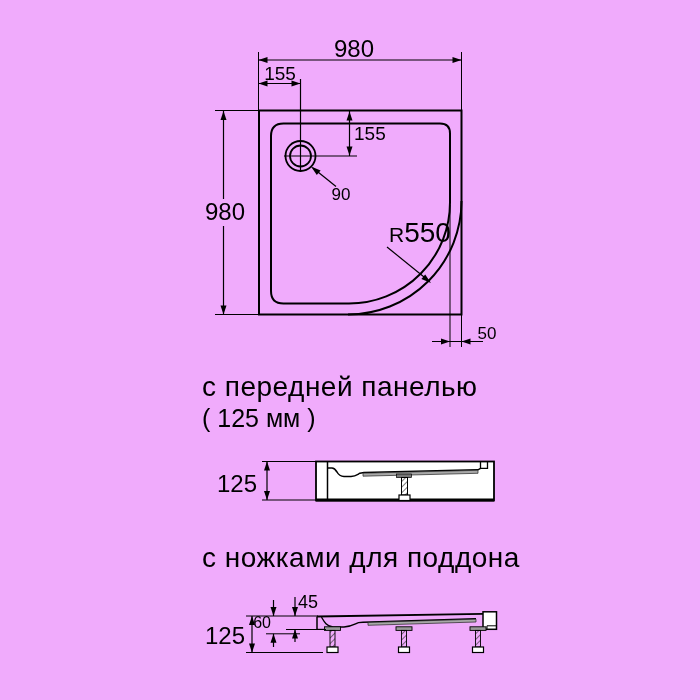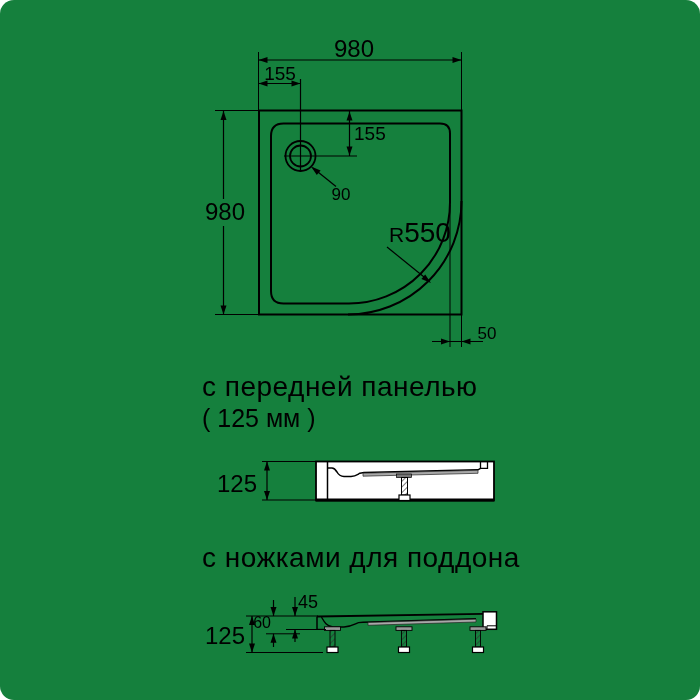--- a/index.html
+++ b/index.html
@@ -1,16 +1,16 @@
 <!DOCTYPE html>
 <html><head>
 <meta charset="utf-8">
 <style>
   html,body{margin:0;padding:0;background:#ffffff;}
-  .stage{position:relative;width:700px;height:700px;background:#15803d;overflow:hidden;border-radius:14px;}
+  .stage{position:relative;width:700px;height:700px;background:#f0abfc;overflow:hidden;}
   svg{display:block;}
   text{font-family:"Liberation Sans", sans-serif;fill:#000;}
   .cap{font-size:28px;letter-spacing:.5px;}
   .dimL{font-size:24px;}
   .dimM{font-size:19px;}
   .dimS{font-size:17px;}
   .outline{stroke:#000;stroke-width:2;fill:none;}
   .thin{stroke:#000;stroke-width:1;fill:none;}
   .dim{stroke:#000;stroke-width:1.2;fill:none;}
   .prof{stroke:#000;stroke-width:1.5;fill:none;}

